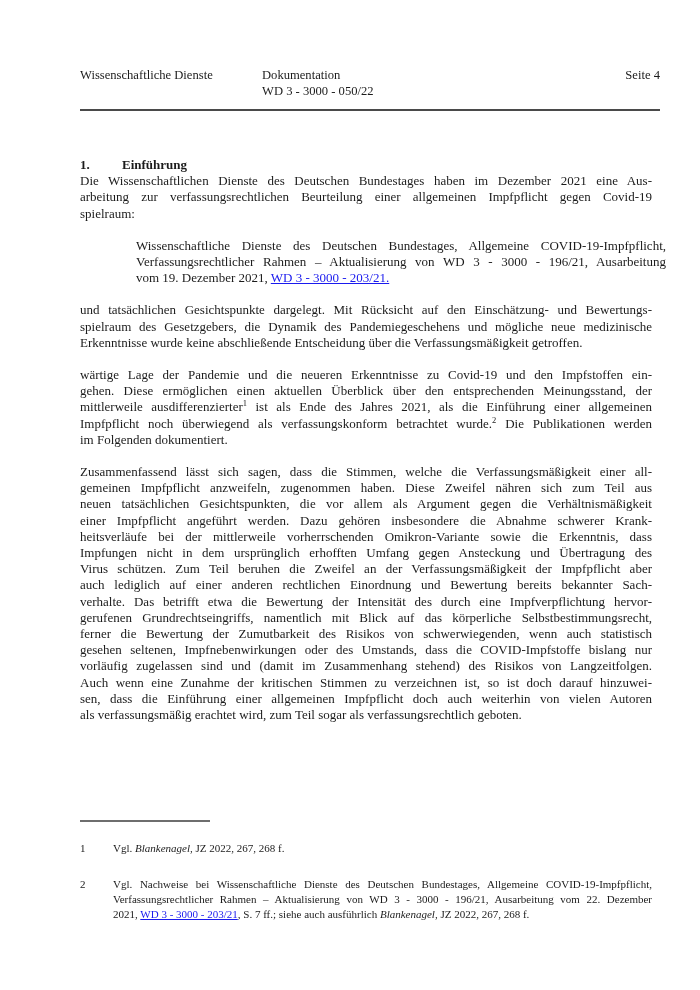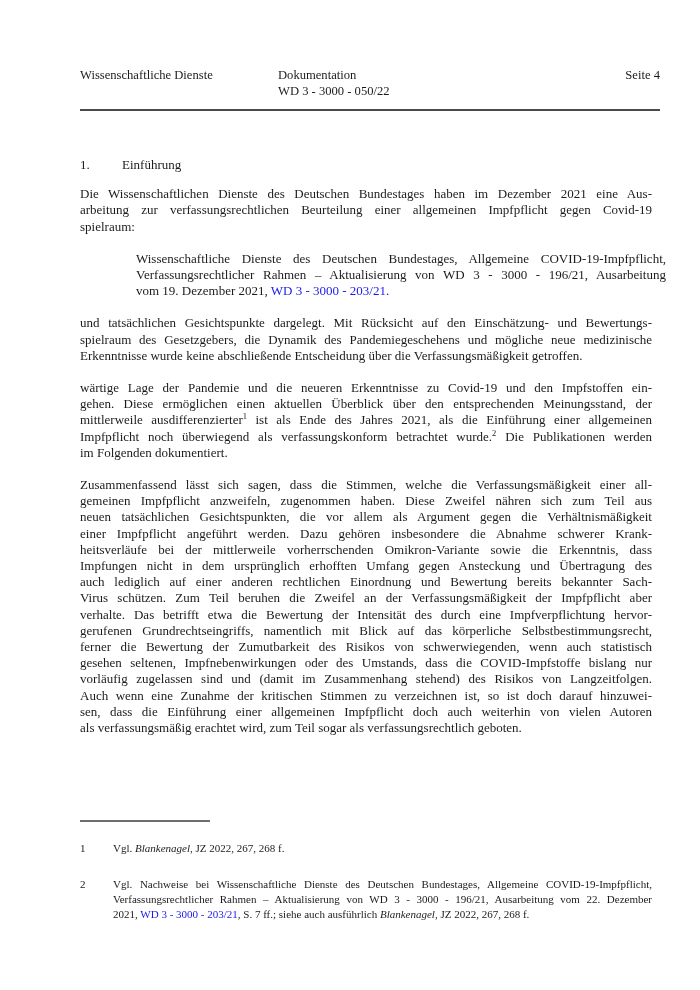--- a/index.html
+++ b/index.html
@@ -14,33 +14,33 @@
     width:700px;height:990px;
     background:var(--paper);
     color:var(--text);
     font-family:"Liberation Serif", serif;
   }
   .page{position:relative;width:700px;height:990px;overflow:hidden;background:var(--paper);}
 
   
   .header{position:absolute;top:68px;left:80px;width:580px;font-size:12.6px;line-height:15.6px;}
   .h-left{position:absolute;left:0;top:0;white-space:nowrap;}
-  .h-center{position:absolute;left:198px;top:0;white-space:nowrap;}
+  .h-center{position:absolute;left:182px;top:0;white-space:nowrap;}
   .h-right{position:absolute;right:0;top:0;white-space:nowrap;}
   .header-rule{position:absolute;top:109px;left:80px;width:580px;height:2px;background:var(--rule);}
 
   
   .content{position:absolute;left:80px;top:157px;width:572px;font-size:13px;line-height:16.2px;}
-  .section-heading{font-weight:normal;margin-bottom:13px;}
+  .section-heading{font-weight:bold;margin-bottom:0;}
   .sec-num{display:inline-block;width:42px;}
   .para{margin-bottom:16px;}
   .quote{margin-left:56px;width:530px;}
   .line{text-align:justify;}
   .line.j{text-align-last:justify;}
-  .lnk{color:var(--link);cursor:pointer;}
+  .lnk{color:var(--link);text-decoration:underline;cursor:pointer;}
   .it{font-style:italic;}
   sup.fnref{font-size:8.5px;line-height:0;vertical-align:super;}
 
   
   .footnotes{position:absolute;left:80px;top:820px;width:572px;font-size:11px;line-height:15px;}
   .fn-rule{width:130px;height:2px;background:var(--fn_rule);margin-bottom:19px;}
   .footnote{position:relative;padding-left:33px;margin-bottom:21px;}
   .fn-num{position:absolute;left:0;top:0;}
 </style>
 </head>
@@ -89,22 +89,22 @@
         <div class="line">im Folgenden dokumentiert.</div>
       </div>
 
     <div class="para">
         <div class="line j">Zusammenfassend lässt sich sagen, dass die Stimmen, welche die Verfassungsmäßigkeit einer all-</div>
         <div class="line j">gemeinen Impfpflicht anzweifeln, zugenommen haben. Diese Zweifel nähren sich zum Teil aus</div>
         <div class="line j">neuen tatsächlichen Gesichtspunkten, die vor allem als Argument gegen die Verhältnismäßigkeit</div>
         <div class="line j">einer Impfpflicht angeführt werden. Dazu gehören insbesondere die Abnahme schwerer Krank-</div>
         <div class="line j">heitsverläufe bei der mittlerweile vorherrschenden Omikron-Variante sowie die Erkenntnis, dass</div>
         <div class="line j">Impfungen nicht in dem ursprünglich erhofften Umfang gegen Ansteckung und Übertragung des</div>
+        <div class="line j">Virus schützen. Zum Teil beruhen die Zweifel an der Verfassungsmäßigkeit der Impfpflicht aber</div>
         <div class="line j">auch lediglich auf einer anderen rechtlichen Einordnung und Bewertung bereits bekannter Sach-</div>
-        <div class="line j">Virus schützen. Zum Teil beruhen die Zweifel an der Verfassungsmäßigkeit der Impfpflicht aber</div>
         <div class="line j">verhalte. Das betrifft etwa die Bewertung der Intensität des durch eine Impfverpflichtung hervor-</div>
         <div class="line j">gerufenen Grundrechtseingriffs, namentlich mit Blick auf das körperliche Selbstbestimmungsrecht,</div>
         <div class="line j">ferner die Bewertung der Zumutbarkeit des Risikos von schwerwiegenden, wenn auch statistisch</div>
         <div class="line j">gesehen seltenen, Impfnebenwirkungen oder des Umstands, dass die COVID-Impfstoffe bislang nur</div>
         <div class="line j">vorläufig zugelassen sind und (damit im Zusammenhang stehend) des Risikos von Langzeitfolgen.</div>
         <div class="line j">Auch wenn eine Zunahme der kritischen Stimmen zu verzeichnen ist, so ist doch darauf hinzuwei-</div>
         <div class="line j">sen, dass die Einführung einer allgemeinen Impfpflicht doch auch weiterhin von vielen Autoren</div>
         <div class="line">als verfassungsmäßig erachtet wird, zum Teil sogar als verfassungsrechtlich geboten.</div>
       </div>
   </div>

